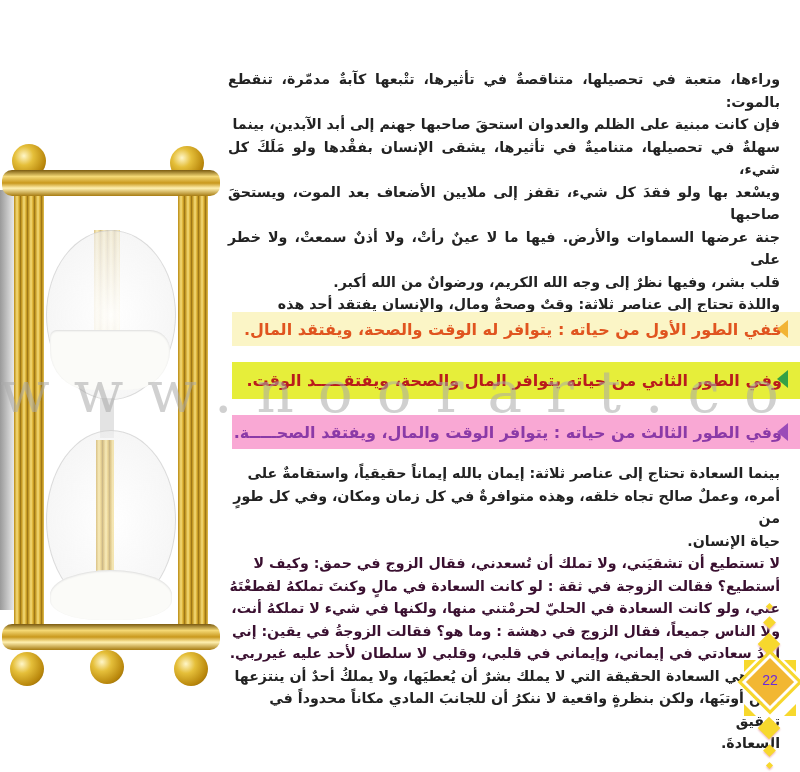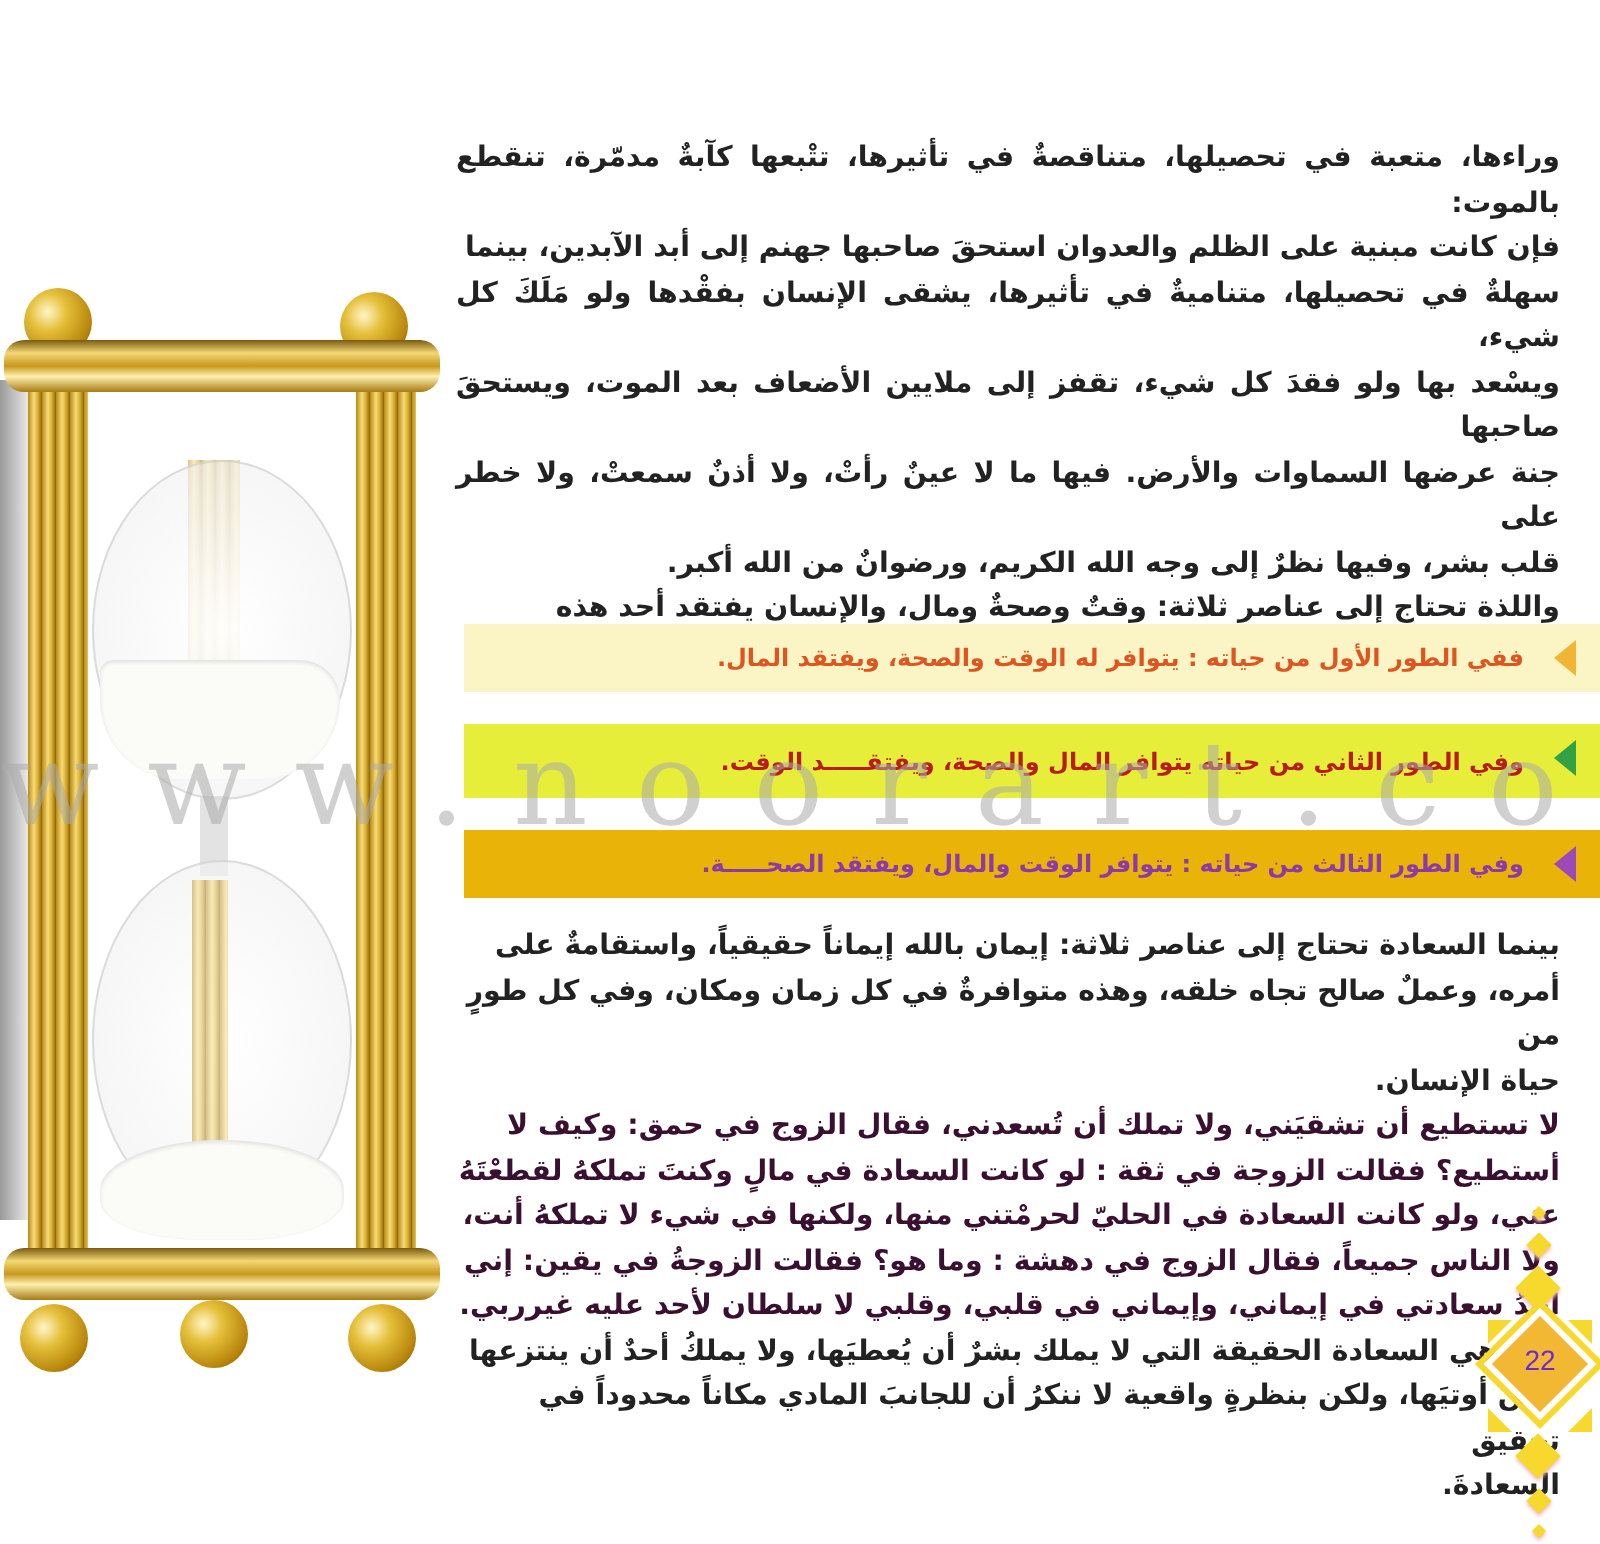--- a/index.html
+++ b/index.html
@@ -22,28 +22,28 @@
   .sand { position: absolute; background: #fbfbf8; border-radius: 50% 50% 40% 40%; box-shadow: 0 1px 2px #ddd inset; }
   .neck { position: absolute; left: 100px; width: 14px; height: 40px; background: rgba(220,220,220,0.8); }
 
   
   .column { position: absolute; left: 228px; top: 68px; width: 552px; direction: rtl; text-align: justify; }
   .para { font-size: 14.2px; line-height: 22.5px; font-weight: bold; color: #222; text-align-last: right; }
   .para p { margin: 0; }
 
   .bands { position: absolute; left: 232px; top: 312px; width: 568px; direction: rtl; }
   .band { position: relative; height: 34px; margin-bottom: 16px; display: flex; align-items: center;
-    padding-right: 38px; font-weight: bold; font-size: 12px; }
+    padding-right: 18px; font-weight: bold; font-size: 16px; }
   .band .arrow { position: absolute; right: 12px; top: 8px; width: 0; height: 0;
     border-top: 9px solid transparent; border-bottom: 9px solid transparent; border-right: 11px solid; }
   .band.b1 { background: #fbf5c6; color: #e0541f; }
   .band.b1 .arrow { border-right-color: #f2b434; }
   .band.b2 { background: #e6ee3a; color: #b91c1c; height: 37px; margin-top: 0px; }
   .band.b2 .arrow { border-right-color: #35a145; }
-  .band.b3 { background: #eab308; color: #8b3aa7; }
+  .band.b3 { background: #f9a8d4; color: #8b3aa7; }
   .band.b3 .arrow { border-right-color: #9a4bb8; }
 
   .watermark { position: absolute; left: 0; top: 358px; width: 800px; font-family: "DejaVu Serif", serif;
     font-size: 58px; letter-spacing: 24px; color: rgba(170,170,170,0.55); white-space: nowrap; pointer-events: none; }
 
   .column2 { position: absolute; left: 228px; top: 462px; width: 552px; direction: rtl; }
   .story { color: #3a1030; }
 
   
   .ornament { position: absolute; left: 740px; top: 600px; width: 60px; height: 172px; }

